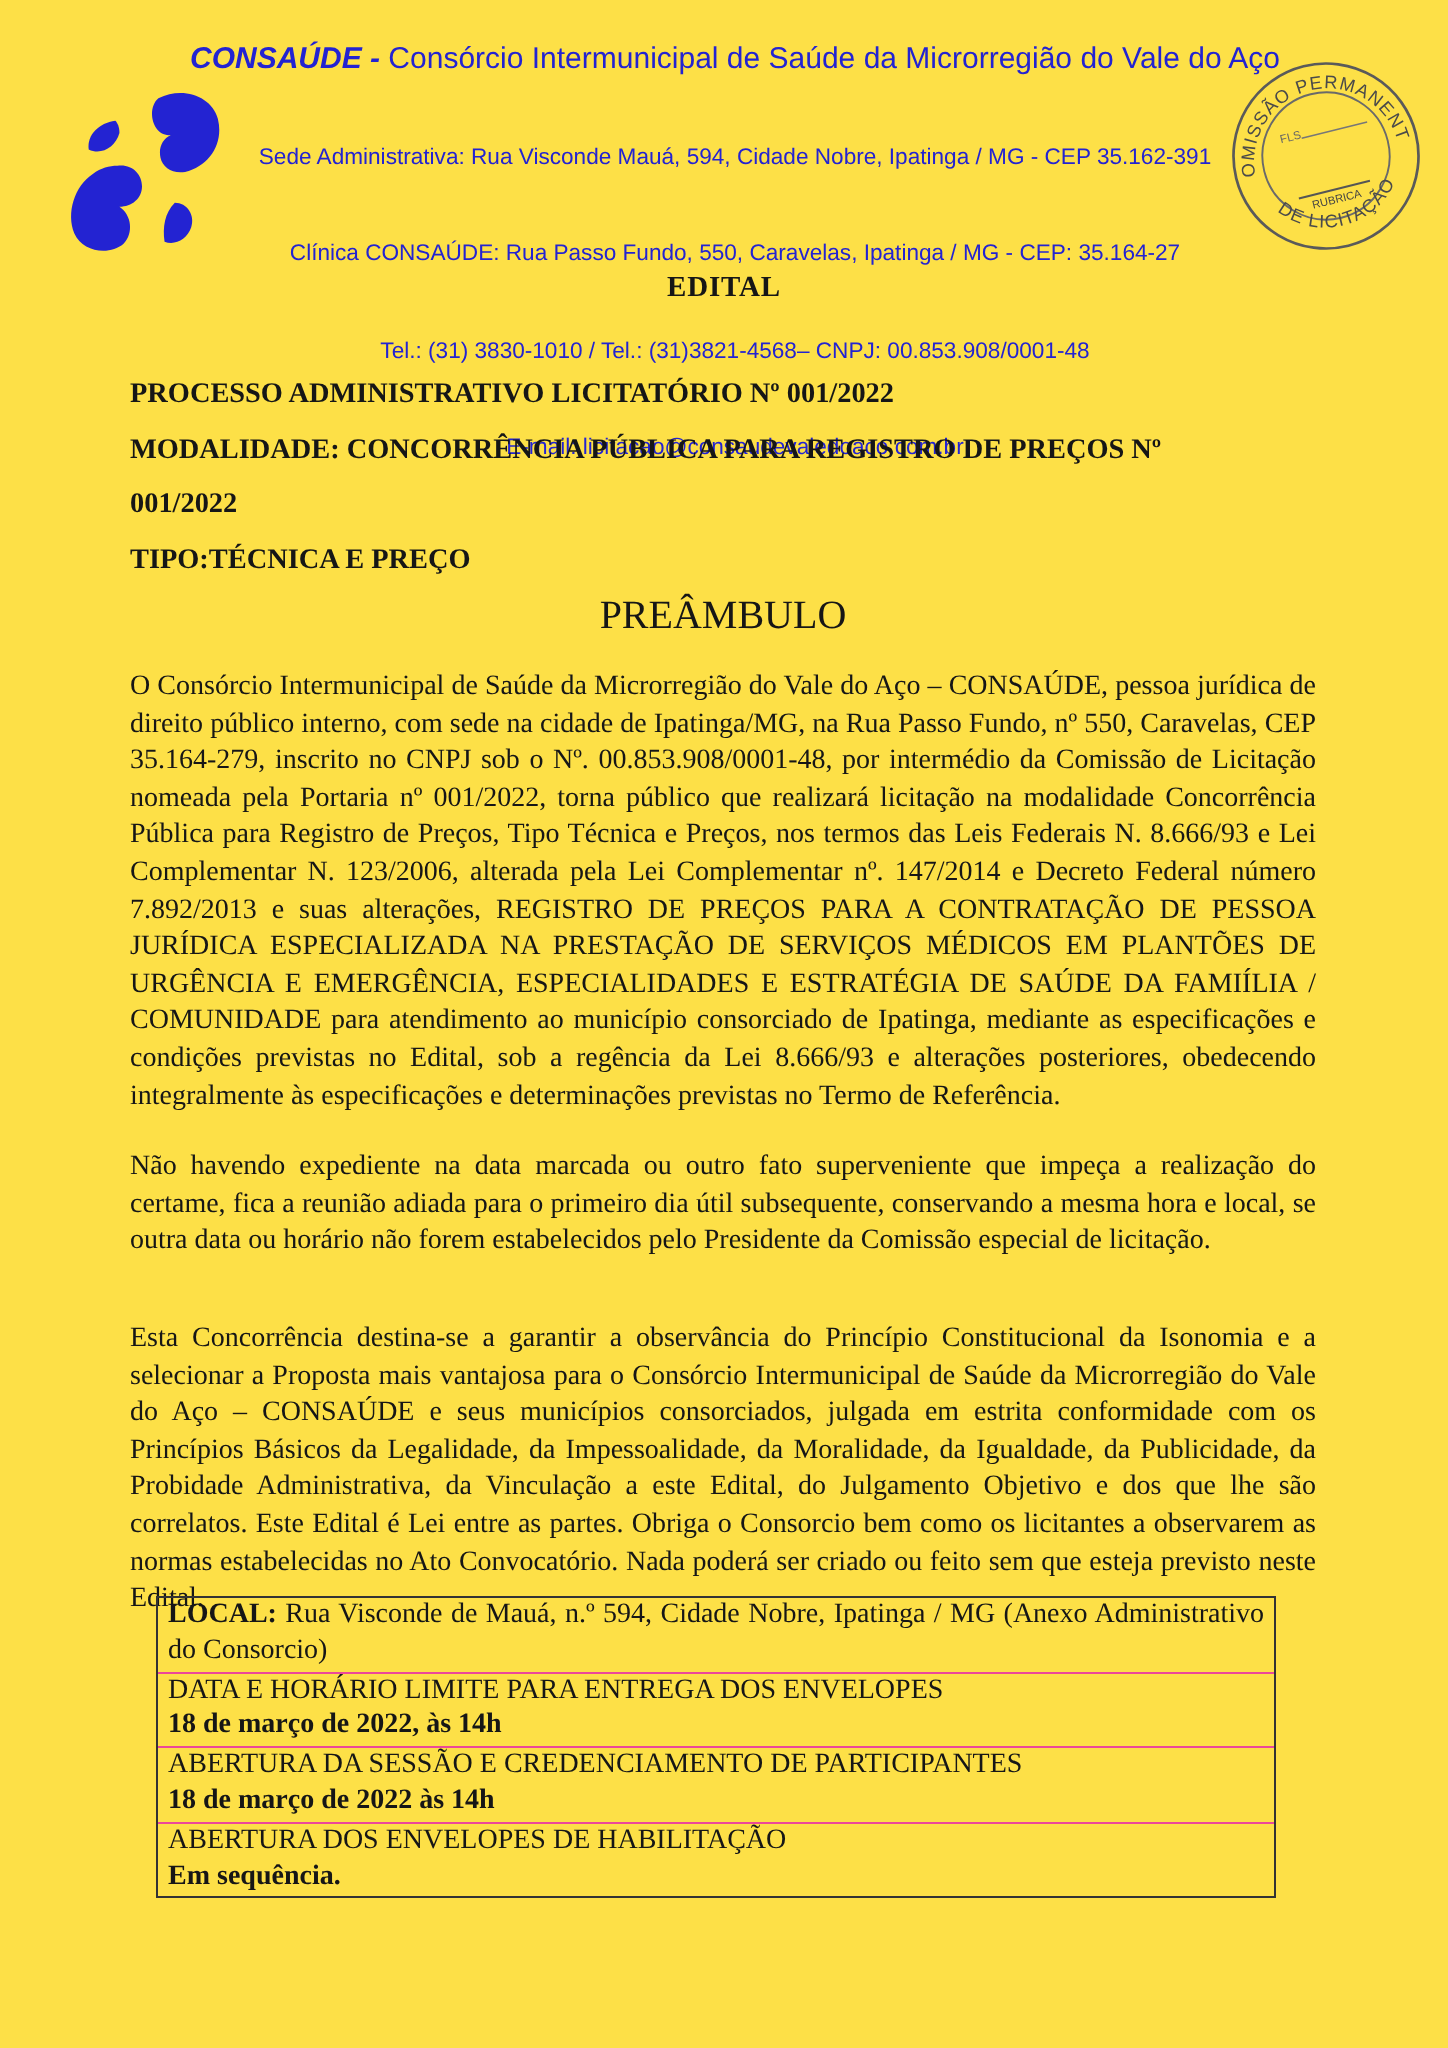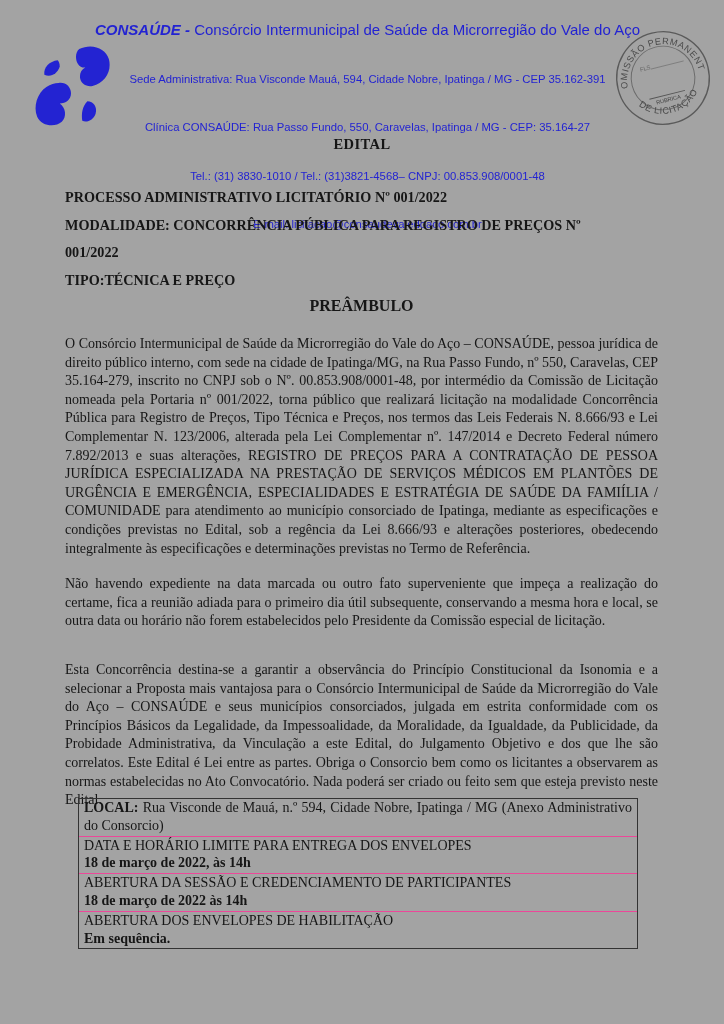--- a/index.html
+++ b/index.html
@@ -1,35 +1,35 @@
 <!DOCTYPE html>
 <html><head>
 <meta charset="utf-8">
 <style>
   html,body{margin:0;padding:0;background:#e8e8e8;}
-  .page{position:relative;width:724px;height:1024px;background:#a3a3a3;margin:0 auto;
+  .page{position:relative;width:724px;height:1024px;background:#fde047;margin:0 auto;
         font-family:"Liberation Serif",serif;color:#161616;overflow:hidden;}
 
   
   .header-text{position:absolute;top:21px;left:95px;width:545px;text-align:center;
                color:#2323d2;font-family:"Liberation Sans",sans-serif;}
   .org-line{font-size:15px;line-height:18px;margin-bottom:3px;white-space:nowrap;}
   .org-bold{font-weight:bold;font-style:italic;}
   .addr{font-size:11.3px;line-height:15.4px;margin-top:33px;}
   .logo{position:absolute;left:30px;top:46px;width:82px;height:82px;}
   .logo path{fill:#2323d2;}
   .stamp{position:absolute;left:610px;top:24px;width:106px;height:108px;transform:rotate(-14deg);}
 
   
   .edital{position:absolute;top:136px;left:0;width:724px;text-align:center;
           font-weight:bold;font-size:14.5px;letter-spacing:.4px;}
   .proc{position:absolute;top:184px;left:65px;width:600px;font-weight:bold;
         font-size:14.2px;line-height:27.5px;}
   .preambulo{position:absolute;top:297px;left:65px;width:593px;text-align:center;
-             font-weight:bold;font-size:16px;}
+             font-weight:normal;font-size:20px;}
   .para{position:absolute;left:65px;width:593px;text-align:justify;
         font-size:14px;line-height:18.6px;margin-top:12px;}
   .p1{top:323px;}
   .p2{top:563px;}
   .p3{top:649px;}
 
   
   .sched{position:absolute;top:798px;left:78px;width:560px;border:1.5px solid #333;
          font-size:14px;line-height:17.8px;box-sizing:border-box;}
   .t-row{border-top:1px solid #ec4899;padding:0 5px 1px 5px;}

